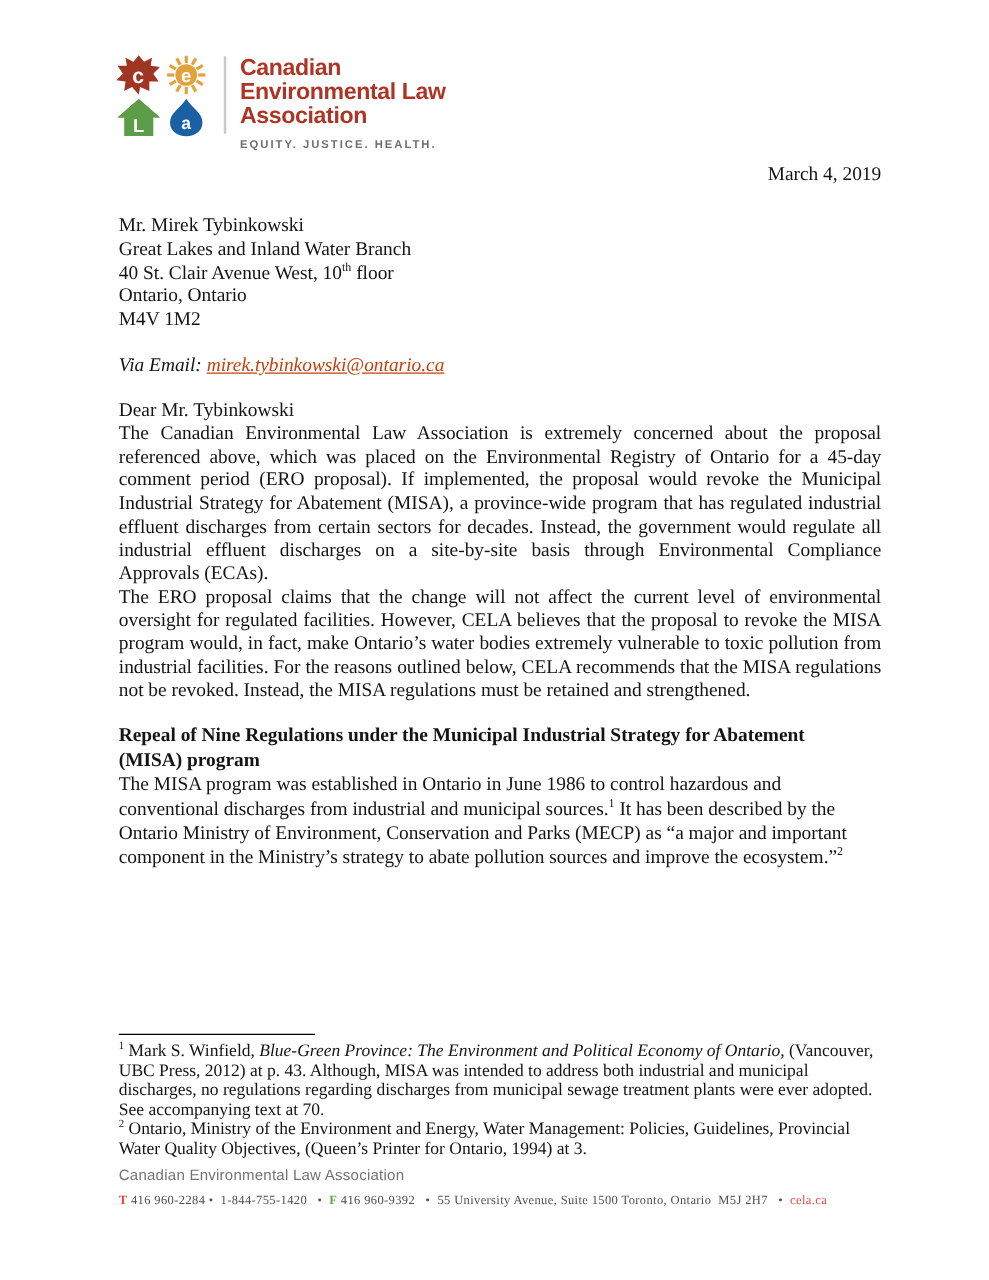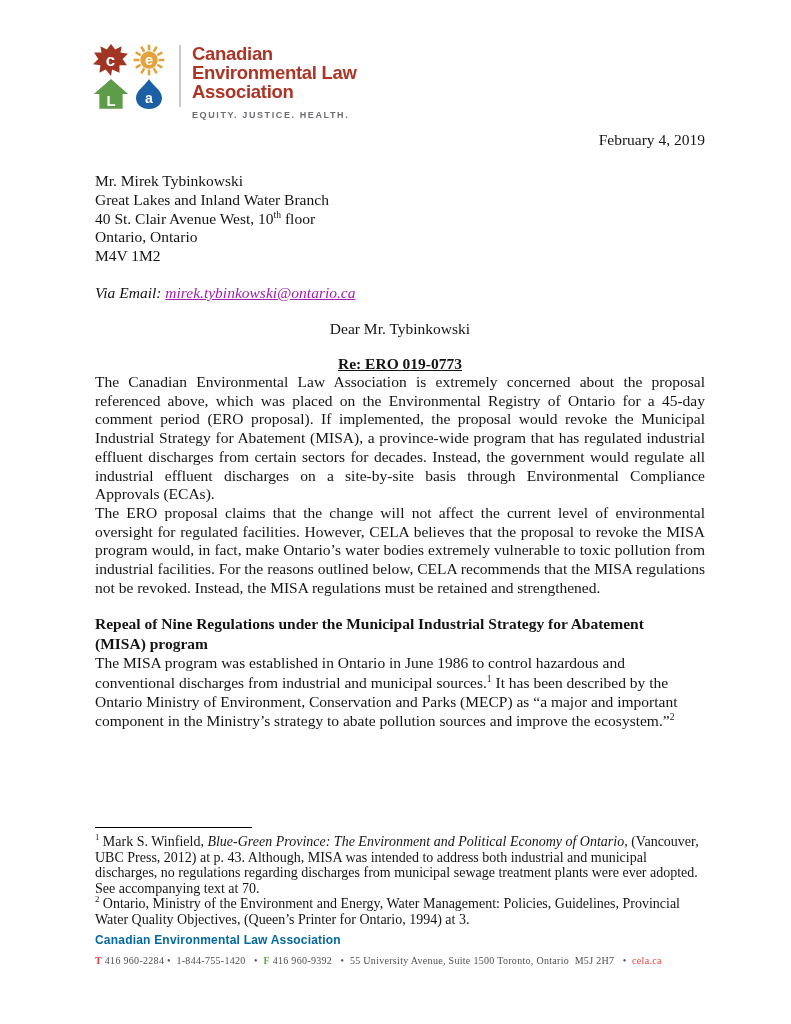--- a/index.html
+++ b/index.html
@@ -50,22 +50,22 @@
     margin-top: 5px;
   }
 
   
   .content {
     padding: 0 86px 0 95px;
   }
   .date-line { text-align: right; margin-top: 6px; }
   .recipient { margin-top: 23px; line-height: 18.8px; }
   .via-email { margin-top: 18px; font-style: italic; }
-  .email-link { color: #a21caf; text-decoration: underline; font-style: italic; cursor: pointer; }
-  .salutation { margin-top: 18px; text-align: center; }
+  .email-link { color: #c2410c; text-decoration: underline; font-style: italic; cursor: pointer; }
+  .salutation { margin-top: 18px; }
   .subject {
     margin-top: 17px;
     text-align: center;
     font-weight: 700;
     text-decoration: underline;
   }
   .body-para { line-height: 18.7px; }
   .justify { text-align: justify; }
   .section-heading {
     margin-top: 17px;
@@ -95,22 +95,22 @@
 
   
   .page-footer {
     position: absolute;
     left: 95px;
     right: 60px;
     top: 933px;
     font-family: "Liberation Sans", sans-serif;
   }
   .footer-org {
-    color: #0369a1;
-    font-weight: 700;
+    color: #737373;
+    font-weight: 400;
     font-size: 12px;
     letter-spacing: 0.2px;
   }
   .footer-contact {
     margin-top: 8px;
     font-size: 10px;
     color: #4d4e50;
     letter-spacing: 0.3px;
     white-space: pre;
     font-family: Liberation Serif, serif;
@@ -164,35 +164,34 @@
     <div class="logo-divider"></div>
     <div class="logo-text">
       <div>Canadian</div>
       <div>Environmental Law</div>
       <div>Association</div>
       <div class="logo-tagline">EQUITY. JUSTICE. HEALTH.</div>
     </div>
   </header>
 
   <div class="content">
-    <p class="date-line">February 4, 2019</p>
+    <p class="date-line">March 4, 2019</p>
 
     <div class="recipient">
       <div>Mr. Mirek Tybinkowski</div>
       <div>Great Lakes and Inland Water Branch</div>
       <div><span>40 St. Clair Avenue West, 10</span><sup>th</sup><span> floor</span></div>
       <div>Ontario, Ontario</div>
       <div>M4V 1M2</div>
     </div>
 
     <p class="via-email"><span>Via Email: </span><a class="email-link">mirek.tybinkowski@ontario.ca</a></p>
 
     <p class="salutation">Dear Mr. Tybinkowski</p>
 
-    <p class="subject">Re: ERO 019-0773</p>
 
     <p class="body-para justify">The Canadian Environmental Law Association is extremely concerned about the proposal referenced above, which was placed on the Environmental Registry of Ontario for a 45-day comment period (ERO proposal). If implemented, the proposal would revoke the Municipal Industrial Strategy for Abatement (MISA), a province-wide program that has regulated industrial effluent discharges from certain sectors for decades. Instead, the government would regulate all industrial effluent discharges on a site-by-site basis through Environmental Compliance Approvals (ECAs).</p>
 
     <p class="body-para justify">The ERO proposal claims that the change will not affect the current level of environmental oversight for regulated facilities. However, CELA believes that the proposal to revoke the MISA program would, in fact, make Ontario’s water bodies extremely vulnerable to toxic pollution from industrial facilities. For the reasons outlined below, CELA recommends that the MISA regulations not be revoked. Instead, the MISA regulations must be retained and strengthened.</p>
 
     <p class="section-heading">Repeal of Nine Regulations under the Municipal Industrial Strategy for Abatement (MISA) program</p>
 
     <p class="body-para p3"><span>The MISA program was established in Ontario in June 1986 to control hazardous and conventional discharges from industrial and municipal sources.</span><sup>1</sup><span> It has been described by the Ontario Ministry of Environment, Conservation and Parks (MECP) as “a major and important component in the Ministry’s strategy to abate pollution sources and improve the ecosystem.”</span><sup>2</sup></p>
   </div>
 

